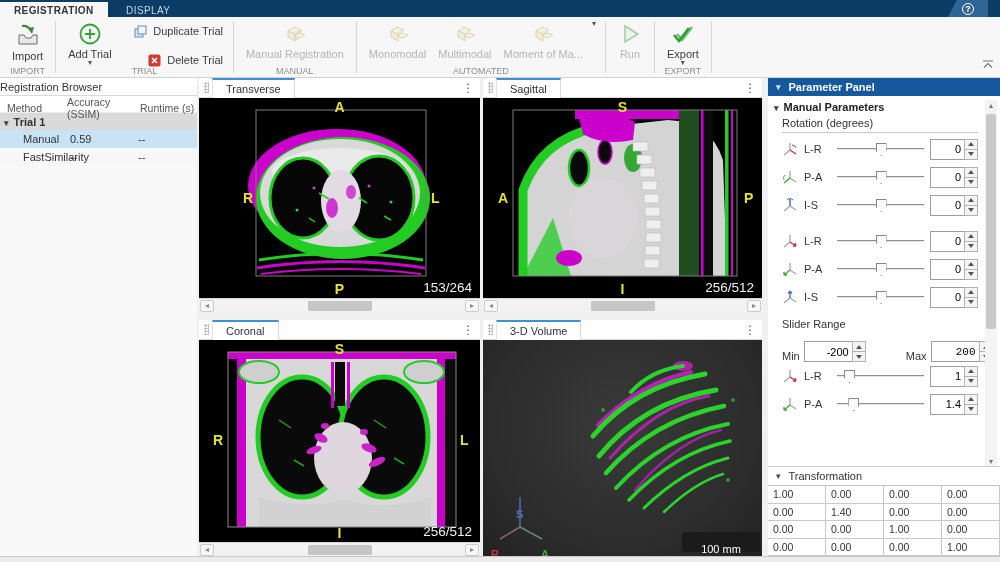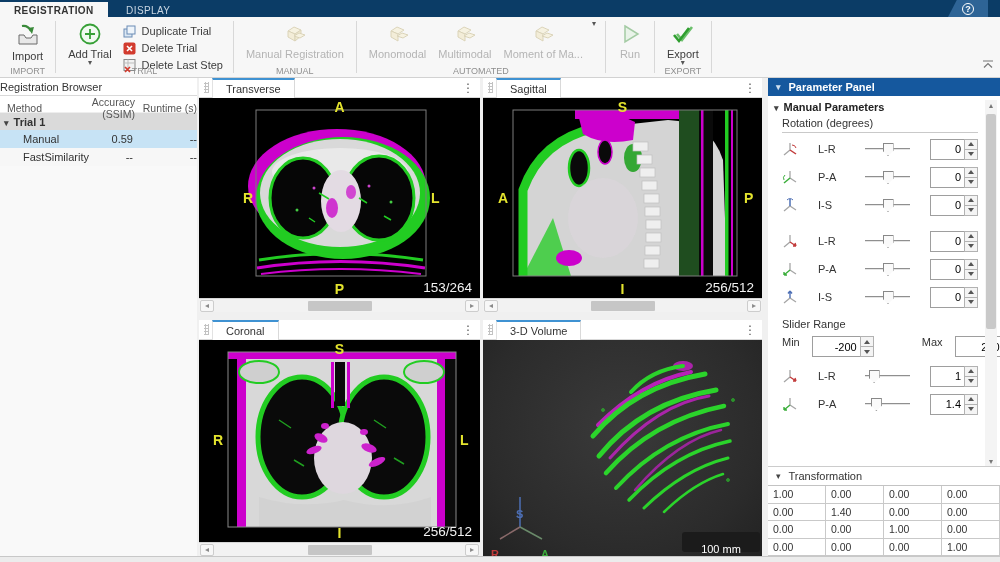--- a/index.html
+++ b/index.html
@@ -24,33 +24,33 @@
     border-bottom:1px solid #d2d2d2; display:flex; }
   .tgroup { position:relative; display:flex; align-items:flex-start; padding:4px 6px 12px 6px; }
   .glabel { position:absolute; bottom:1px; left:0; right:0; text-align:center;
     font-size:9px; color:#8f8f8f; }
   .tsep { width:1px; background:#d8d8d8; margin:4px 0 4px 0; }
   .bigbtn { display:flex; flex-direction:column; align-items:center; padding:1px 6px;
     font-size:11px; color:#3c3c3c; cursor:pointer; }
   .bigbtn .blabel { margin-top:2px; white-space:nowrap; }
   .bigbtn.disabled { color:#b4b4b4; cursor:default; }
   .caret { font-size:8px; color:#555; line-height:6px; }
-  .smallcol { display:flex; flex-direction:column; justify-content:flex-start; gap:1px; padding-top:2px; }
+  .smallcol { display:flex; flex-direction:column; justify-content:flex-start; gap:13px; padding-top:2px;align-items:flex-end; }
   .smallbtn { display:flex; align-items:center; gap:5px; font-size:11px; color:#3c3c3c;
     padding:0 4px; height:16px; cursor:pointer; white-space:nowrap; }
   .ddside { display:flex; align-items:center; padding:0 3px; cursor:pointer; }
   #collapse-strip { position:absolute; right:6px; bottom:4px; cursor:pointer; }
 
   
   #browser { left:0; top:78px; width:197px; height:478px; background:#f9f9f9; }
   #browser-title { height:18px; line-height:18px; background:#fff;
     border-bottom:1px solid #d9d9d9; font-size:11px; color:#333; }
   .brow { display:grid; grid-template-columns:65px 68px 64px; align-items:center;
     height:17px; font-size:11px; }
-  .brow .c1 { padding-left:7px; } .brow .c2,.brow .c3 { padding-left:5px;text-align:right; }
+  .brow .c1 { padding-left:7px; } .brow .c2,.brow .c3 { padding-left:5px; }
   #bheader { color:#555; font-size:10.5px; height:17px; background:#fff;
     grid-template-columns:62px 73px 62px; border-bottom:1px solid #eee; }
   #trial-row { background:#dadada; font-weight:bold; height:17px; }
   #trial-row .c1 { padding-left:4px; }
   .datarow { height:18px; background:#f7f7f7; cursor:pointer; }
   .datarow .c1 { padding-left:23px; }
   .datarow.selected { background:#c7e3f5; }
   .twisty { font-size:9px; color:#444; margin-right:2px; }
 
   
@@ -90,40 +90,40 @@
   .pscroll { position:absolute; right:3px; top:4px; width:12px; height:368px; background:#f4f4f4; }
   .psarrow { position:absolute; left:0; width:12px; height:12px; color:#777; font-size:8px;
     text-align:center; line-height:12px; cursor:pointer; }
   .psthumb { position:absolute; left:1px; top:14px; width:10px; height:215px; background:#c9c9c9;
     border-radius:2px; cursor:pointer; }
   #pcontent { position:absolute; left:14px; top:2px; width:196px; }
   .pheader { font-size:11px; font-weight:bold; color:#222; height:18px; line-height:18px; margin-left:-8px; }
   .seclabel { font-size:11px; color:#333; height:17px; line-height:15px;
     border-bottom:1px solid #c9c9c9; margin-bottom:2px; }
   .seclabel.noline { border-bottom:none; }
-  .prow { display:flex; align-items:center; height:28px; gap:20px; }
+  .prow { display:flex; align-items:center; height:28px; gap:6px; }
   .axlabel { width:27px; font-size:11px; color:#333; }
   .strack-wrap { position:relative; flex:1; height:16px; cursor:pointer; }
   .strack { position:absolute; left:0; right:0; top:7px; height:2px; background:#8f8f8f;
     border-bottom:1px solid #e5e5e5; }
   .sthumb { position:absolute; top:2px; width:11px; height:13px; background:#fafafa;
     border:1px solid #888; clip-path:polygon(0 0,100% 0,100% 60%,50% 100%,0 60%); }
   .spin { display:flex; width:48px; }
   .spinval { width:34px; height:21px; border:1px solid #9e9e9e; border-right:none;
     font-size:11px; text-align:right; padding-right:3px; font-family:"Liberation Sans",sans-serif;
     background:#fff; outline:none; }
   .spbtns { display:flex; flex-direction:column; width:14px; height:21px; }
   .spb { flex:1; border:1px solid #b2b2b2; background:#f4f4f4; display:flex;
     align-items:center; justify-content:center; cursor:pointer; }
   .spb + .spb { border-top:none; }
   .tri-up { width:0; height:0; border-left:3px solid transparent; border-right:3px solid transparent;
     border-bottom:4px solid #555; }
   .tri-down { width:0; height:0; border-left:3px solid transparent; border-right:3px solid transparent;
     border-top:4px solid #555; }
-  .rangerow { display:flex; align-items:flex-start; height:26px; gap:12px; font-size:11px; }
+  .rangerow { display:flex; align-items:flex-end; height:26px; gap:4px; font-size:11px; }
   .rangerow .rlabel { width:24px; }
   .rangerow .rlabel.max { margin-left:36px; }
   #xform { position:absolute; left:0; right:0; bottom:0; background:#fff; }
   #xform-header { height:19px; border-top:1px solid #ccc; display:flex; align-items:center;
     gap:6px; padding-left:8px; font-size:11px; color:#333; }
   #xform-grid { display:grid; grid-template-columns:58px 58px 58px 1fr;
     grid-auto-rows:17.5px; border-top:1px solid #c3c3c3; }
   .xcell { border-right:1px solid #c9c9c9; border-bottom:1px solid #c9c9c9;
     font-size:10.5px; color:#333; display:flex; align-items:center; padding-left:5px;
     background:#fff; cursor:text; }
@@ -646,21 +646,21 @@
               <div class="spb">
                   <i class="tri-up"></i>
                 </div>
               <div class="spb">
                   <i class="tri-down"></i>
                 </div>
             </div>
           </div>
           <span class="rlabel max">Max</span>
           <div class="spin" style="width:62px">
-            <input class="spinval" style="width: 48px;" value="200">
+            <input class="spinval" style="width: 48px; font-family: Liberation Mono, monospace;" value="200">
             <div class="spbtns">
               <div class="spb">
                   <i class="tri-up"></i>
                 </div>
               <div class="spb">
                   <i class="tri-down"></i>
                 </div>
             </div>
           </div>
         </div>

